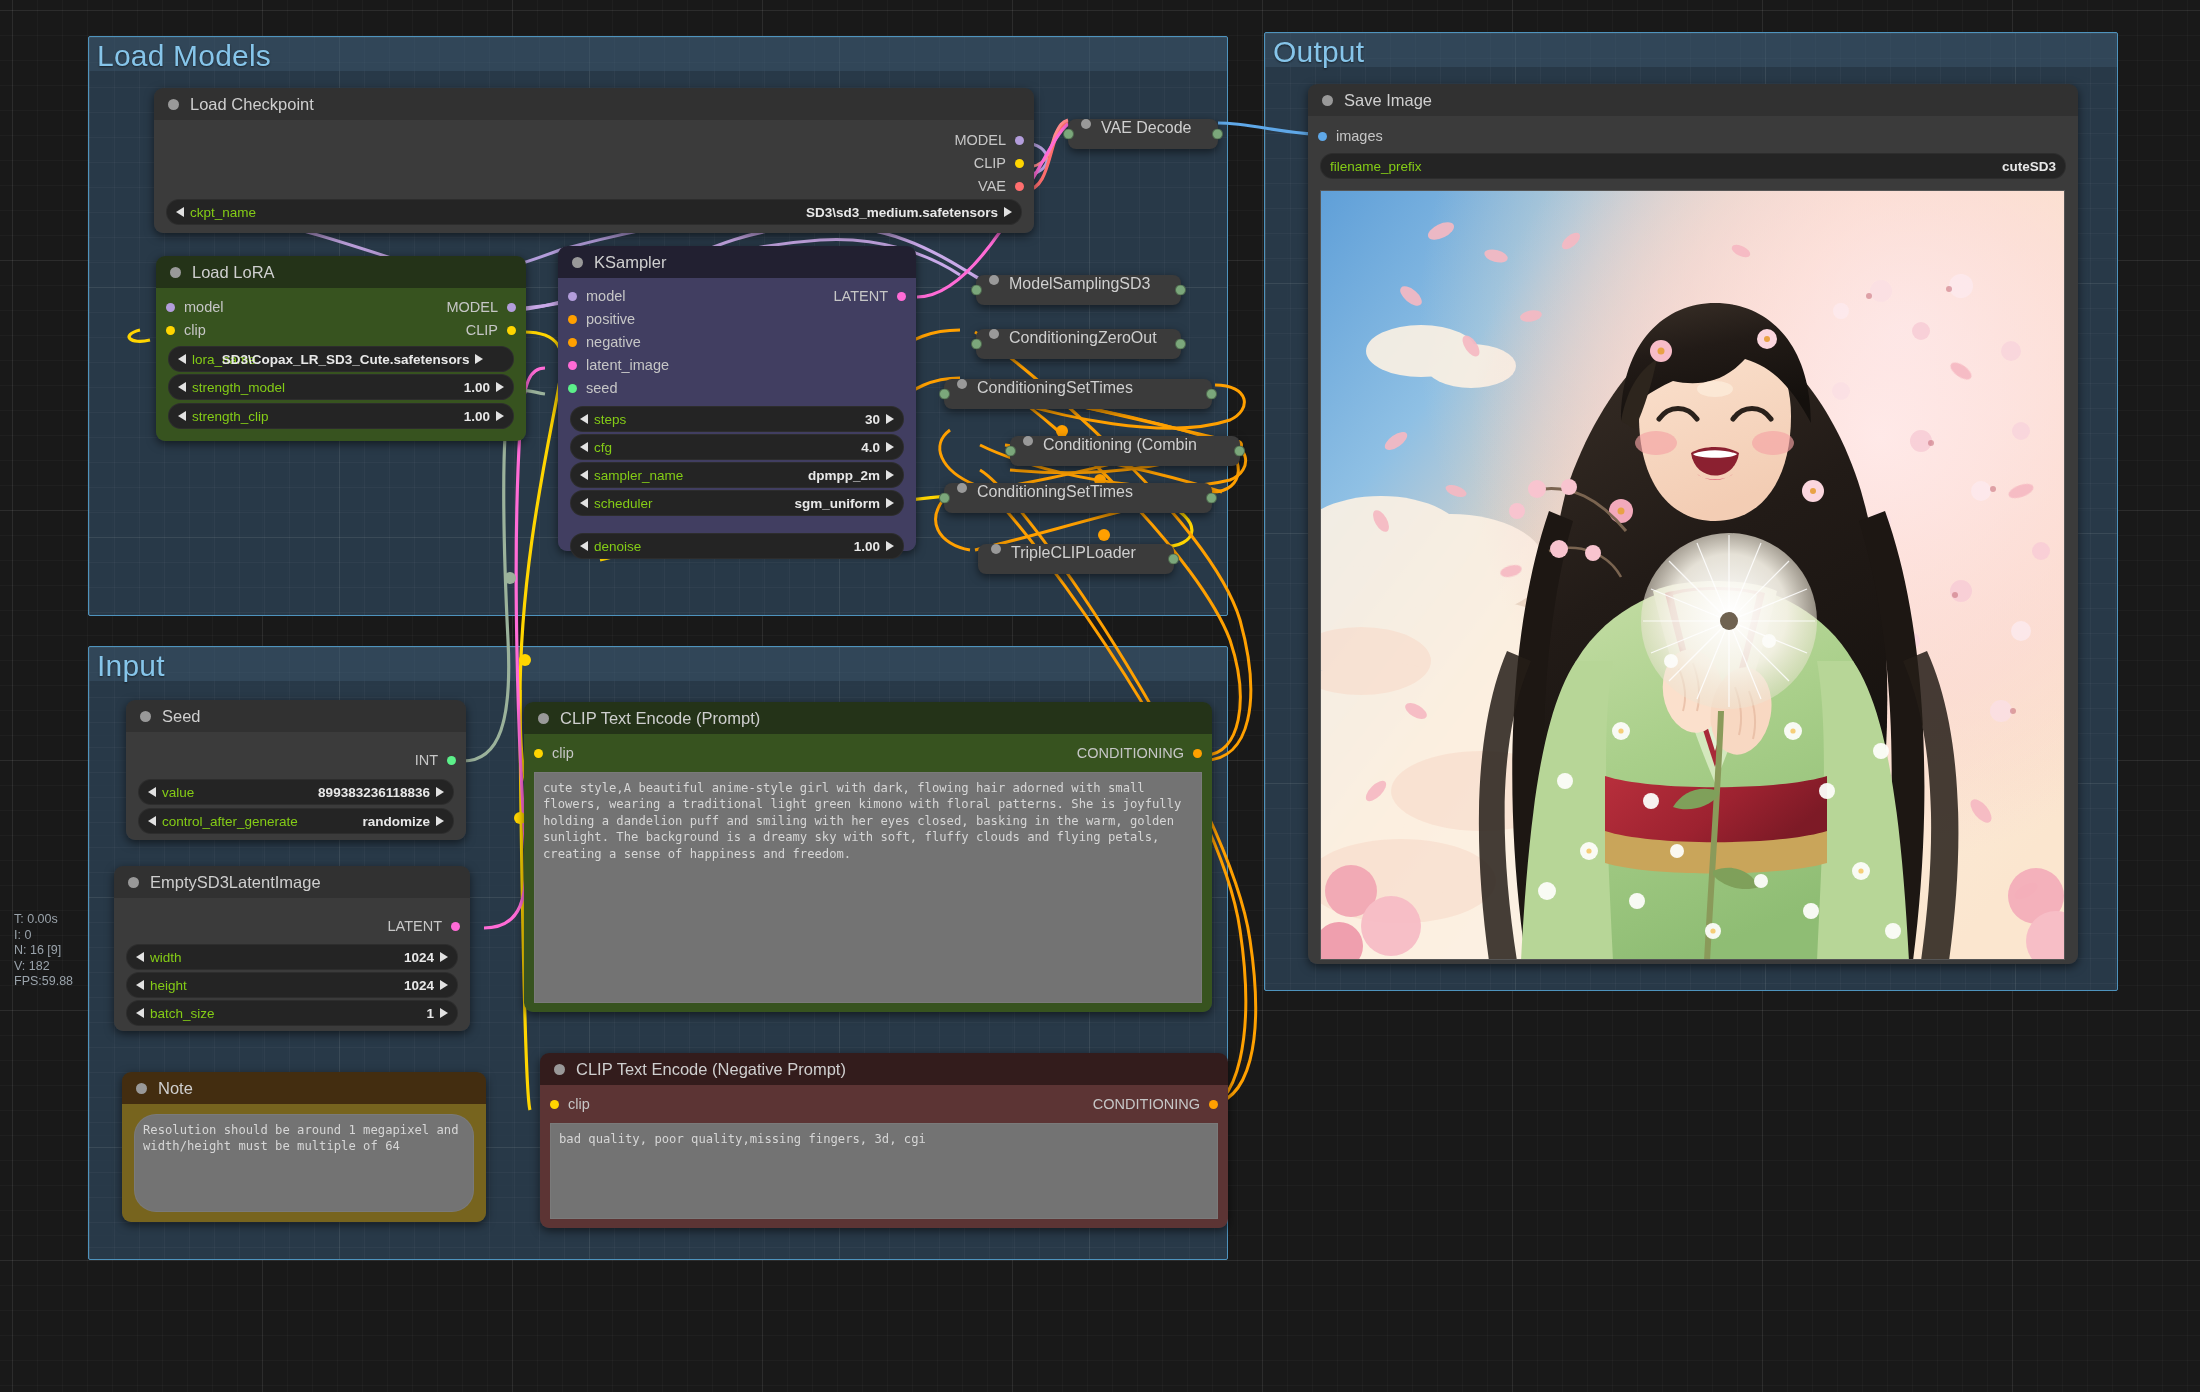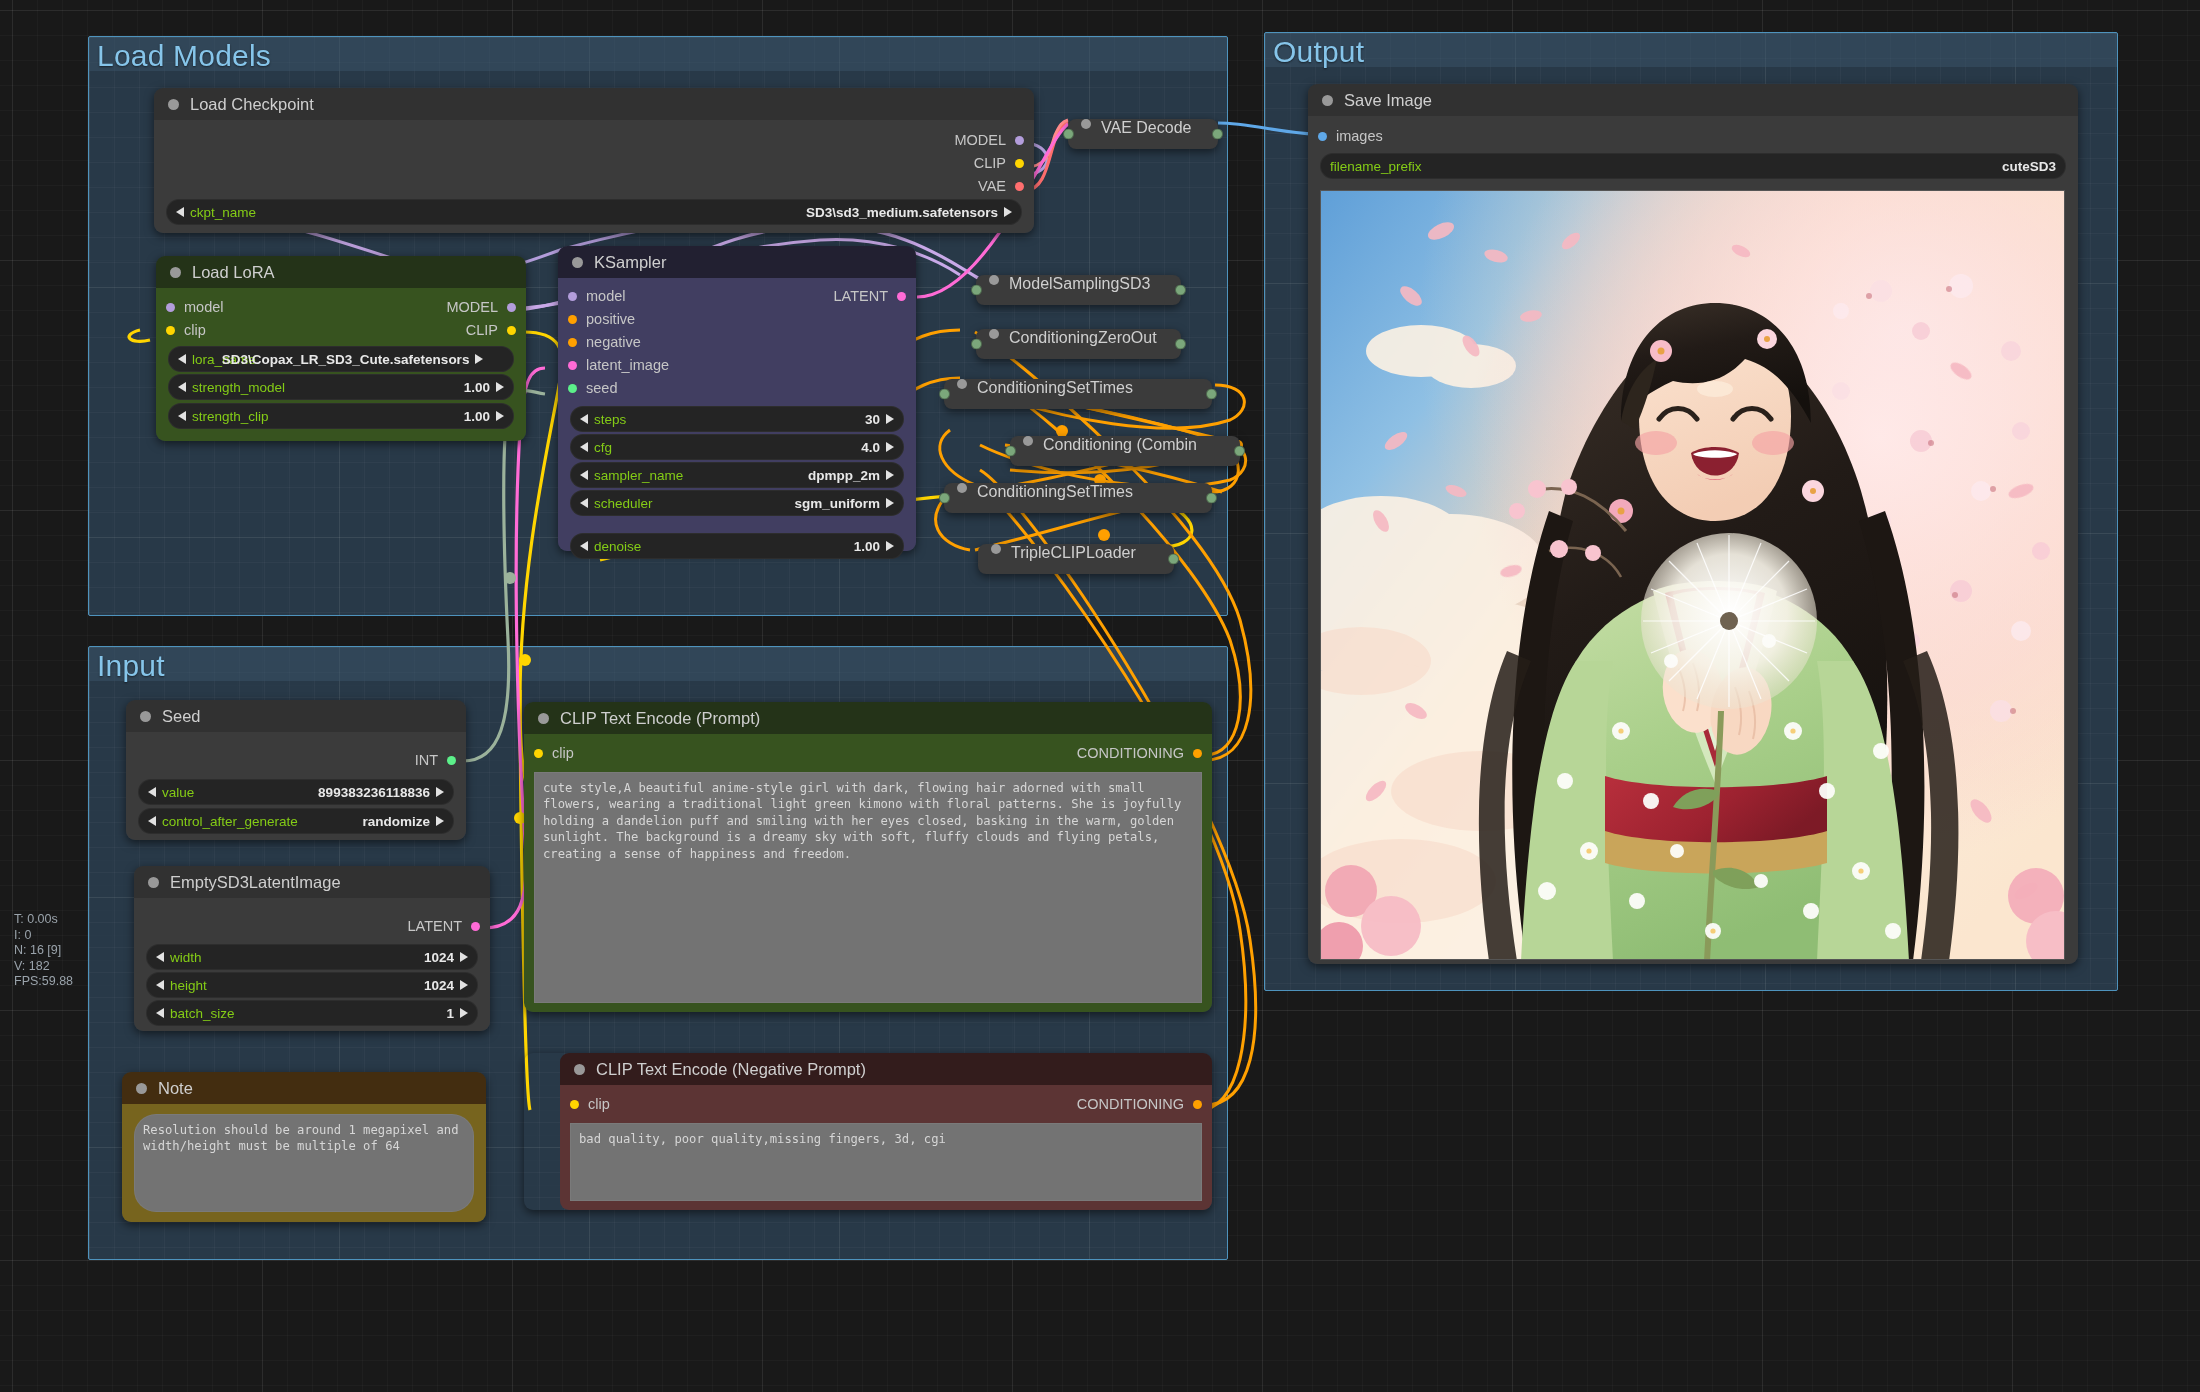--- a/index.html
+++ b/index.html
@@ -719,21 +719,21 @@
       </div>
       <div class="widget" style="left:12px; right:12px; top:76px;">
         <span class="arrow-l"></span>
         <span class="wlabel">control_after_generate</span>
         <span class="wvalue">randomize</span>
         <span class="arrow-r"></span>
       </div>
     </div>
   </div>
 
-  <div class="node" style="left:134px; top:866px; width:356px; height:165px;">
+  <div class="node" style="left:114px; top:866px; width:356px; height:165px;">
     <div class="node-header">
       <span class="node-dot"></span>
       <span class="node-title">EmptySD3LatentImage</span>
     </div>
     <div class="node-body">
       <div class="slot out" style="top:20px;">
         <span>LATENT</span>
         <span class="slot-dot" style="background:#ff6bd6;"></span>
       </div>
       <div class="widget" style="left:12px; right:12px; top:46px;">
@@ -779,21 +779,21 @@
         <span>clip</span>
       </div>
       <div class="slot out" style="top:11px;">
         <span>CONDITIONING</span>
         <span class="slot-dot" style="background:#ffa000;"></span>
       </div>
       <div class="textarea" style="left:10px; right:10px; top:38px; bottom:9px;">cute style,A beautiful anime-style girl with dark, flowing hair adorned with small flowers, wearing a traditional light green kimono with floral patterns. She is joyfully holding a dandelion puff and smiling with her eyes closed, basking in the warm, golden sunlight. The background is a dreamy sky with soft, fluffy clouds and flying petals, creating a sense of happiness and freedom.</div>
     </div>
   </div>
 
-  <div class="node n-red" style="left:524px; top:1053px; width:688px; height:157px;padding-left:36px;">
+  <div class="node n-red" style="left:540px; top:1053px; width:688px; height:175px;">
     <div class="node-header">
       <span class="node-dot"></span>
       <span class="node-title">CLIP Text Encode (Negative Prompt)</span>
     </div>
     <div class="node-body">
       <div class="slot in" style="top:11px;">
         <span class="slot-dot" style="background:#ffd500;"></span>
         <span>clip</span>
       </div>
       <div class="slot out" style="top:11px;">

